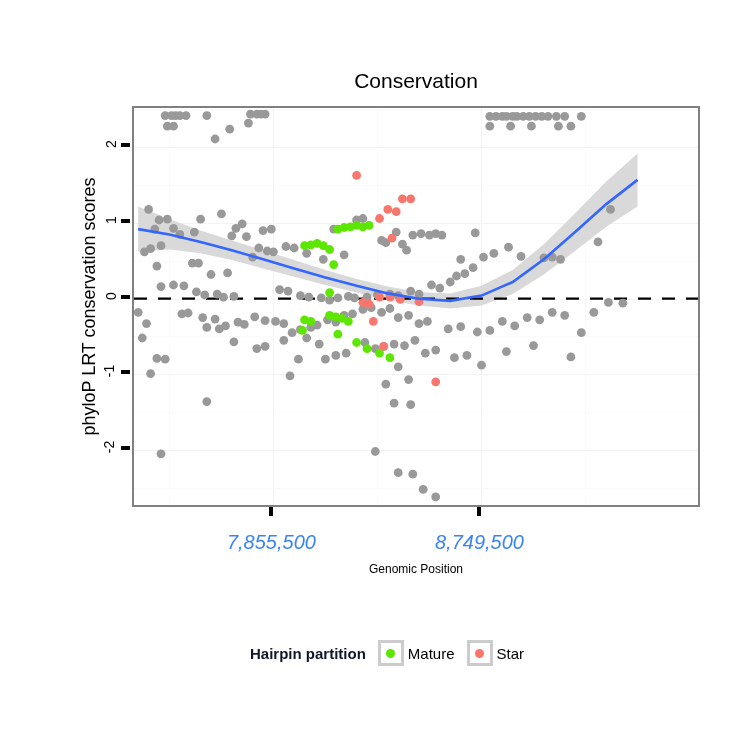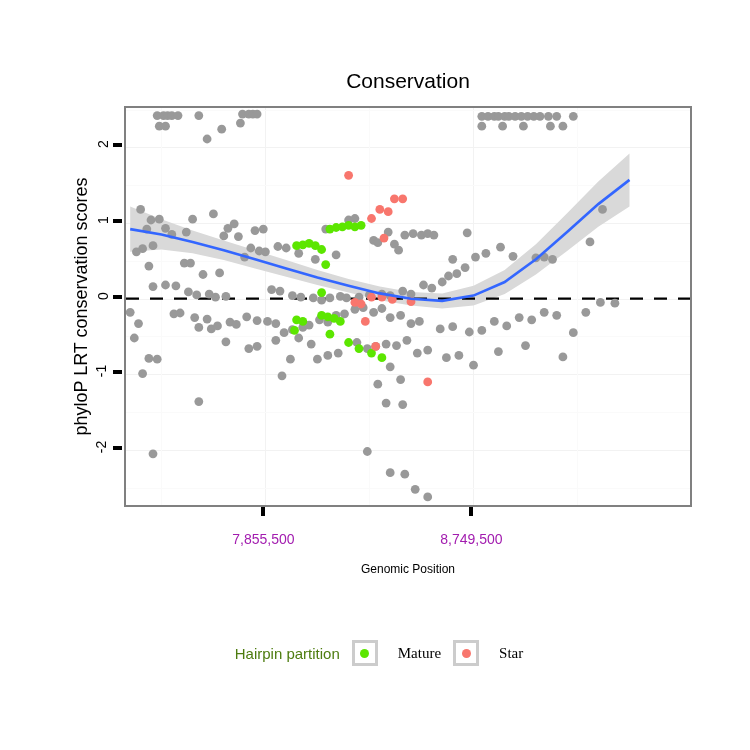--- a/index.html
+++ b/index.html
@@ -10,21 +10,21 @@
   body {
     width: 750px;
     height: 750px;
     font-family: "Liberation Sans", sans-serif;
     overflow: hidden;
     position: relative;
   }
 
   #chart-root {
     position: absolute;
-    left: 4px; top: 0;
+    left: 12px; top: 0;
     width: 600px;
     height: 750px;
     border-radius: 16px;
   }
 
   
   .chart-title {
     position: absolute;
     left: 120px;
     top: 68px;
@@ -92,25 +92,26 @@
     transform-origin: right center;
     white-space: nowrap;
   }
   .ytick-label span {
     display: inline-block;
     transform: rotate(-90deg);
   }
   .xtick-label {
     position: absolute;
     top: 531px;
-    font-size: 14px;
-    color: #a21caf;
+    font-size: 20px;
+    color: #3b82f6;
     text-align: center;
     white-space: nowrap;
     transform: translateX(-50%);
+    font-style: italic;
   }
 
   
   .xaxis-title {
     position: absolute;
     left: 120px;
     top: 562px;
     width: 568px;
     text-align: center;
     font-size: 12px;
@@ -136,29 +137,28 @@
     left: 0;
     top: 640px;
     width: 750px;
     display: flex;
     align-items: center;
     justify-content: center;
     gap: 12px;
   }
   .legend-title {
     font-size: 15px;
-    font-weight: normal;
-    color: #4d7c0f;
+    font-weight: bold;
+    color: #0f172a;
     white-space: nowrap;
   }
   .legend-item {
     display: flex;
     align-items: center;
-    gap: 20px;
-    font-family: Liberation Serif, serif;
+    gap: 4px;
   }
   .legend-key {
     width: 26px;
     height: 26px;
     background: #ffffff;
     border: 3px solid #cccccc;
     box-sizing: border-box;
     display: flex;
     align-items: center;
     justify-content: center;

